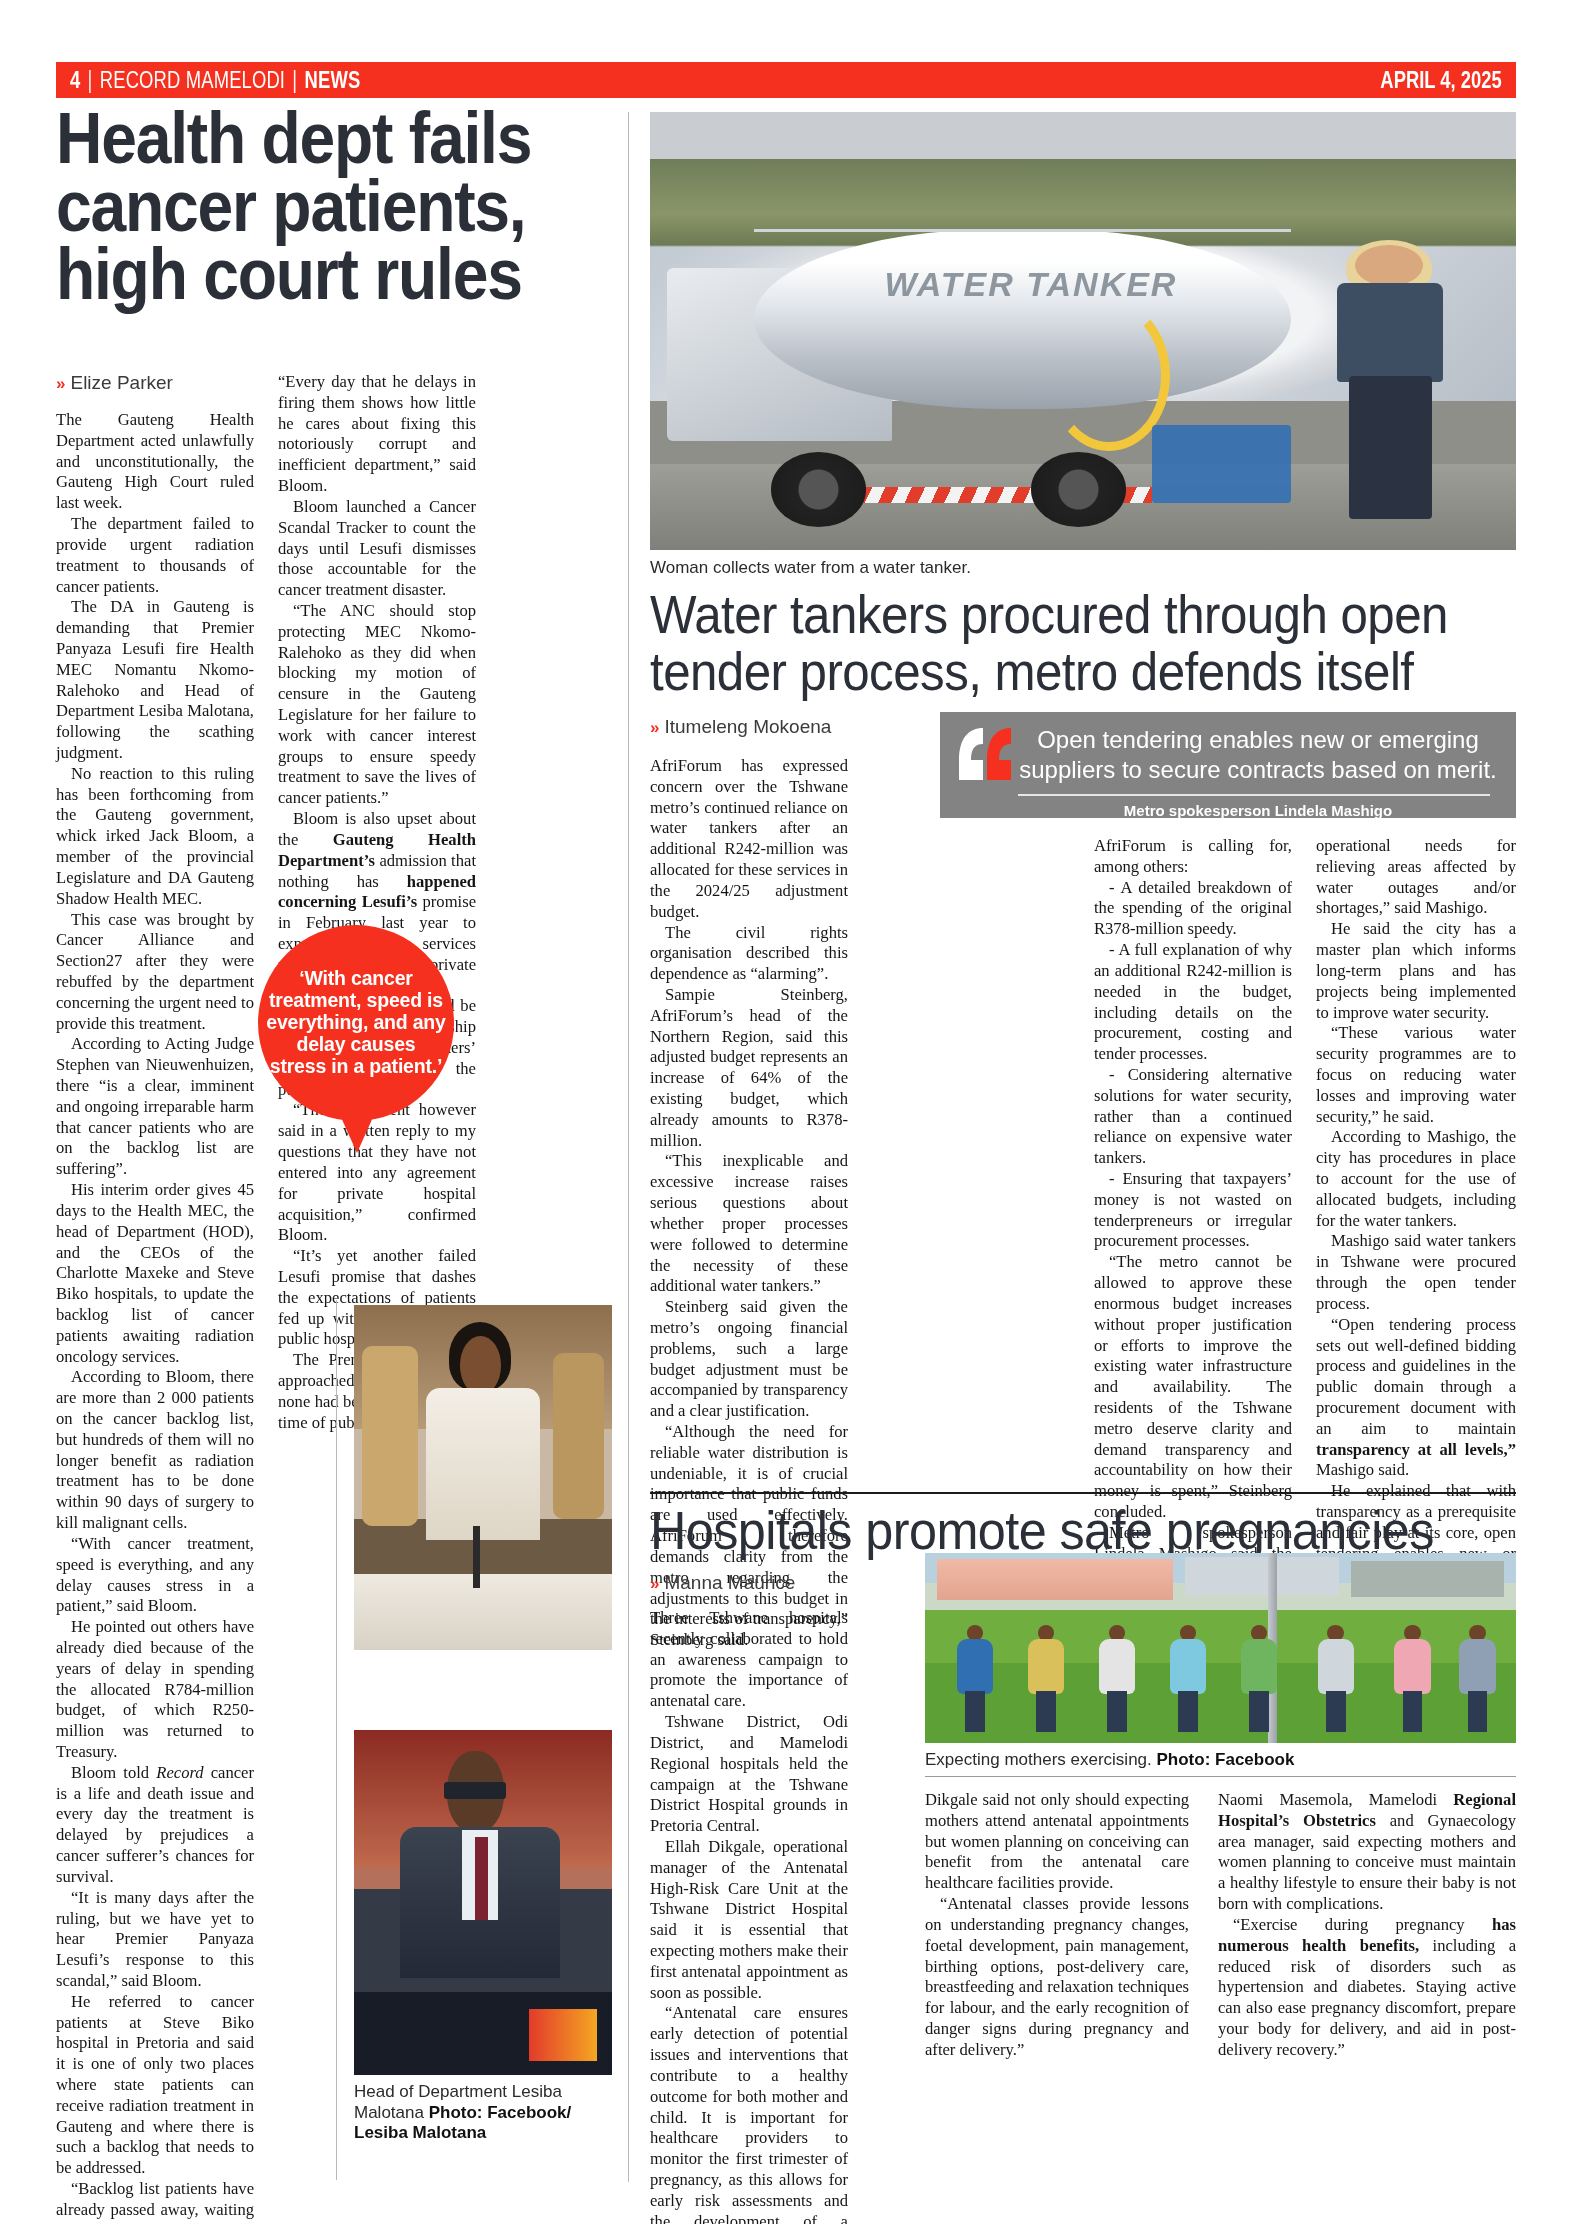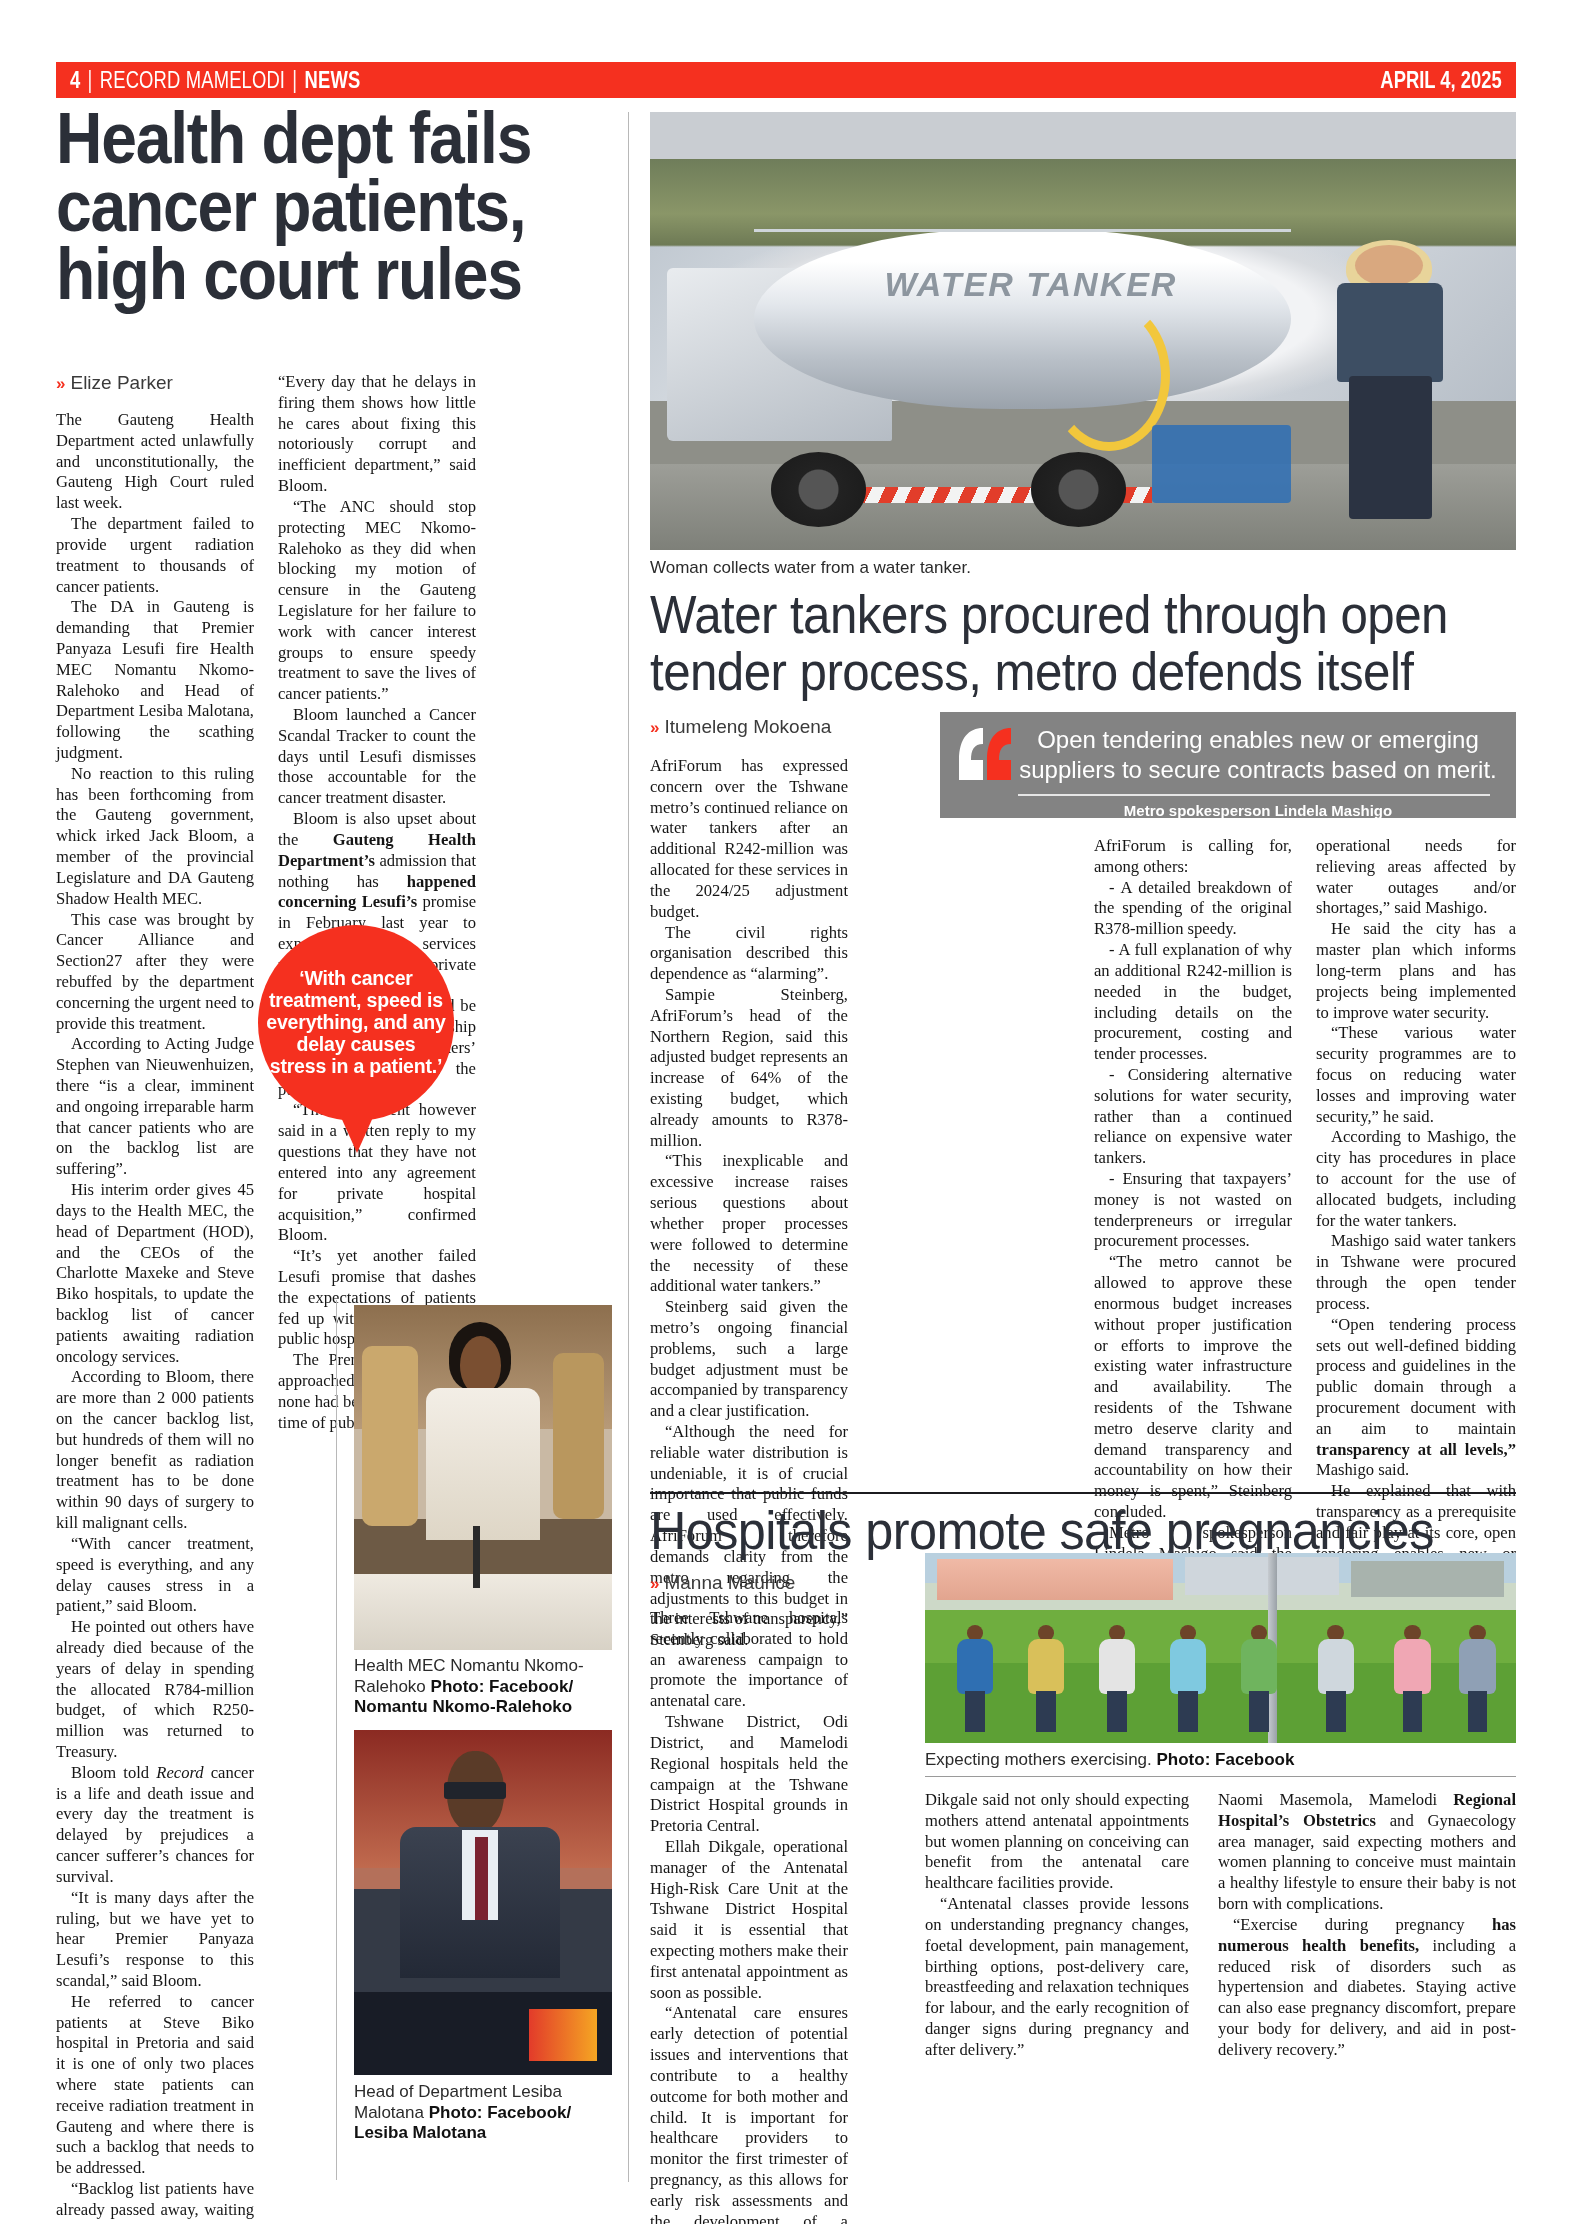--- a/index.html
+++ b/index.html
@@ -163,22 +163,22 @@
       <p class="">According to Bloom, there are more than 2 000 patients on the cancer backlog list, but hundreds of them will no longer benefit as radiation treatment has to be done within 90 days of surgery to kill malignant cells.</p>
       <p class="">“With cancer treatment, speed is everything, and any delay causes stress in a patient,” said Bloom.</p>
       <p class="">He pointed out others have already died because of the years of delay in spending the allocated R784-million budget, of which R250-million was returned to Treasury.</p>
       <p class="">Bloom told <i>Record</i> cancer is a life and death issue and every day the treatment is delayed by prejudices a cancer sufferer’s chances for survival.</p>
       <p class="">“It is many days after the ruling, but we have yet to hear Premier Panyaza Lesufi’s response to this scandal,” said Bloom.</p>
       <p class="">He referred to cancer patients at Steve Biko hospital in Pretoria and said it is one of only two places where state patients can receive radiation treatment in Gauteng and where there is such a backlog that needs to be addressed.</p>
       <p class="">“Backlog list patients have already passed away, waiting for treatment that has not been forthcoming. Actual, irreparable harm has already occurred, continues to occur and is reasonably apprehended. The provincial health respondents, however, ignore this.”</p>
     </div>
   <div class="col" id="lead-col2" style="left:278px;top:372px;width:198px;">
       <p class="first">“Every day that he delays in firing them shows how little he cares about fixing this notoriously corrupt and inefficient department,” said Bloom.</p>
+      <p class="">Bloom launched a Cancer Scandal Tracker to count the days until Lesufi dismisses those accountable for the cancer treatment disaster.</p>
       <p class="">“The ANC should stop protecting MEC Nkomo-Ralehoko as they did when blocking my motion of censure in the Gauteng Legislature for her failure to work with cancer interest groups to ensure speedy treatment to save the lives of cancer patients.”</p>
-      <p class="">Bloom launched a Cancer Scandal Tracker to count the days until Lesufi dismisses those accountable for the cancer treatment disaster.</p>
       <p class="">Bloom is also upset about the <b>Gauteng Health Department’s</b> admission that nothing has <b>happened concerning Lesufi’s</b> promise in February last year to expand health services network by buying 18 private hospitals.</p>
       <p class="">Lesufi said there would be a Private Public Partnership (PPP) with a workers’ pension fund to aid the purchase.</p>
       <p class="">“The department however said in a written reply to my questions that they have not entered into any agreement for private hospital acquisition,” confirmed Bloom.</p>
       <p class="">“It’s yet another failed Lesufi promise that dashes the expectations of patients fed up with long queues in public hospitals.”</p>
       <p class="">The Premier’s office was approached for comment but none had been received at the time of publication.</p>
     </div>
 
   <div class="bubble" style="left: 258px; top: 925px; z-index: 9;">
     <div class="tail"></div>
     <span>‘With cancer treatment, speed is everything, and any delay causes stress in a patient.’</span>
@@ -260,23 +260,20 @@
       <div class="wall"></div>
       <div class="chair"></div>
       <div class="chair2"></div>
       <div class="desk"></div>
       <div class="hair"></div>
       <div class="head"></div>
       <div class="body"></div>
       <div class="mic"></div>
     </div>
   </div>
-  <div class="cap" style="left:354px;top:1656px;width:258px;">
-    <span>Health MEC Nomantu Nkomo-Ralehoko </span><b>Photo: Facebook/ Nomantu Nkomo-Ralehoko</b>
-  </div>
 
   <div class="ph" style="left:354px;top:1730px;width:258px;height:345px;">
     <div class="hodph">
       <div class="bg"></div>
       <div class="head"></div>
       <div class="glass"></div>
       <div class="suit"></div>
       <div class="shirt"></div>
       <div class="tie"></div>
       <div class="desk"></div>

